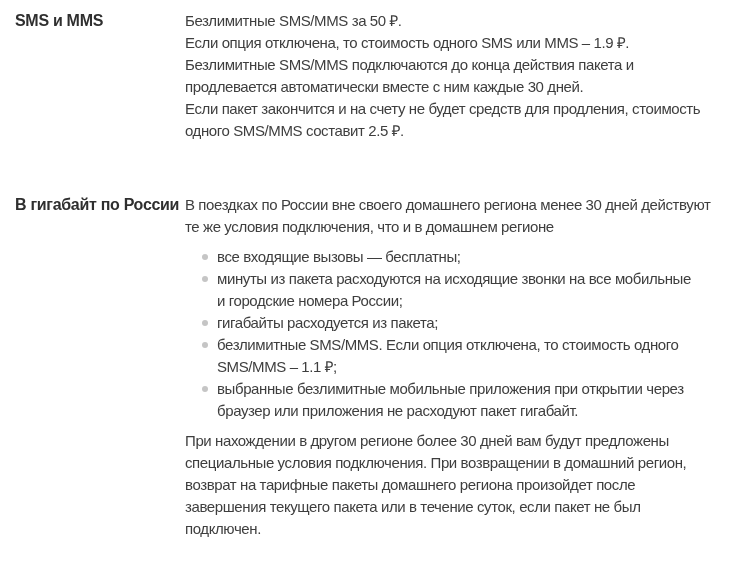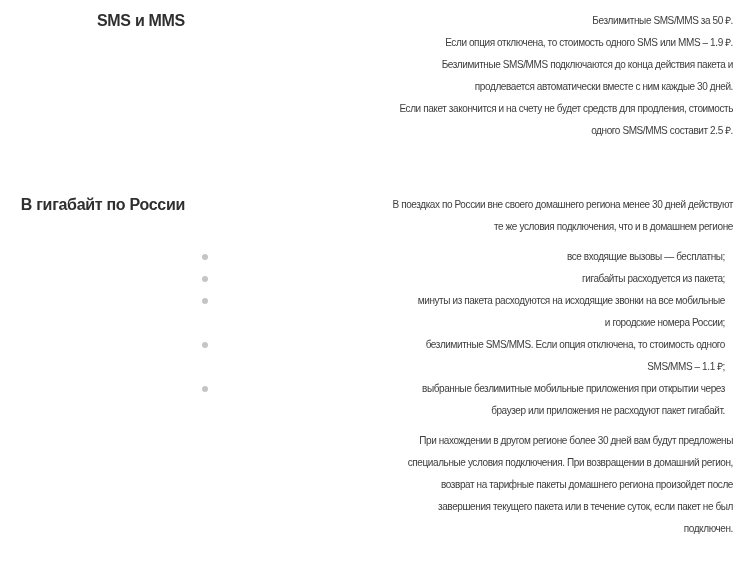--- a/index.html
+++ b/index.html
@@ -10,41 +10,40 @@
   body {
     width: 741px;
     height: 584px;
     overflow: hidden;
     font-family: "Liberation Sans", sans-serif;
     color: #3e3e3e;
   }
   .doc {
     padding: 10px 0 0 15px;
     box-sizing: border-box;
-    text-align: right;
   }
   .row {
     display: flex;
     align-items: flex-start;
   }
   .row + .row {
     margin-top: 52px;
   }
   .label-col {
     flex: 0 0 170px;
     width: 170px;
     font-size: 16px;
     font-weight: bold;
     line-height: 22px;
     letter-spacing: -0.3px;
     color: #2f2f2f;
   }
   .content-col {
     width: 548px;
-    font-size: 10px;
+    font-size: 15px;
     line-height: 22px;
     letter-spacing: -0.4px;
     color: #3e3e3e;
   }
   .para {
     margin: 0;
     white-space: pre-line;
   }
   .para.gap-above {
   }
@@ -92,26 +91,26 @@
     <div class="content-col">
       <p class="para">В поездках по России вне своего домашнего региона менее 30 дней действуют
 те же условия подключения, что и в домашнем регионе</p>
       <ul class="bullets">
         <li>
           <span class="bullet-dot"></span>
           <span class="li-text">все входящие вызовы — бесплатны;</span>
         </li>
         <li>
           <span class="bullet-dot"></span>
-          <span class="li-text">гигабайты расходуется из пакета;</span>
+          <span class="li-text">минуты из пакета расходуются на исходящие звонки на все мобильные
+и городские номера России;</span>
         </li>
         <li>
           <span class="bullet-dot"></span>
-          <span class="li-text">минуты из пакета расходуются на исходящие звонки на все мобильные
-и городские номера России;</span>
+          <span class="li-text">гигабайты расходуется из пакета;</span>
         </li>
         <li>
           <span class="bullet-dot"></span>
           <span class="li-text">безлимитные SMS/MMS. Если опция отключена, то стоимость одного
 SMS/MMS – 1.1 ₽;</span>
         </li>
         <li>
           <span class="bullet-dot"></span>
           <span class="li-text">выбранные безлимитные мобильные приложения при открытии через
 браузер или приложения не расходуют пакет гигабайт.</span>

